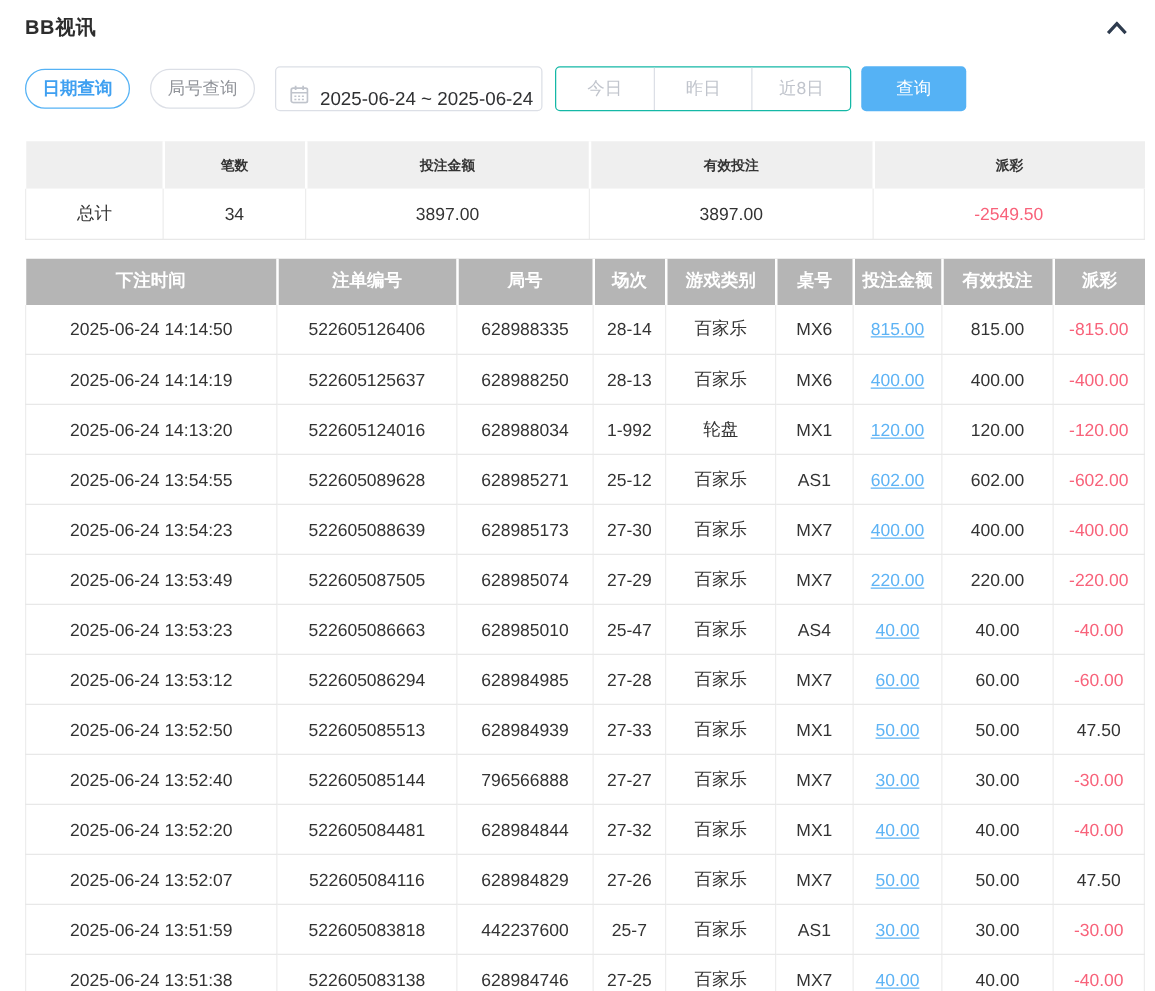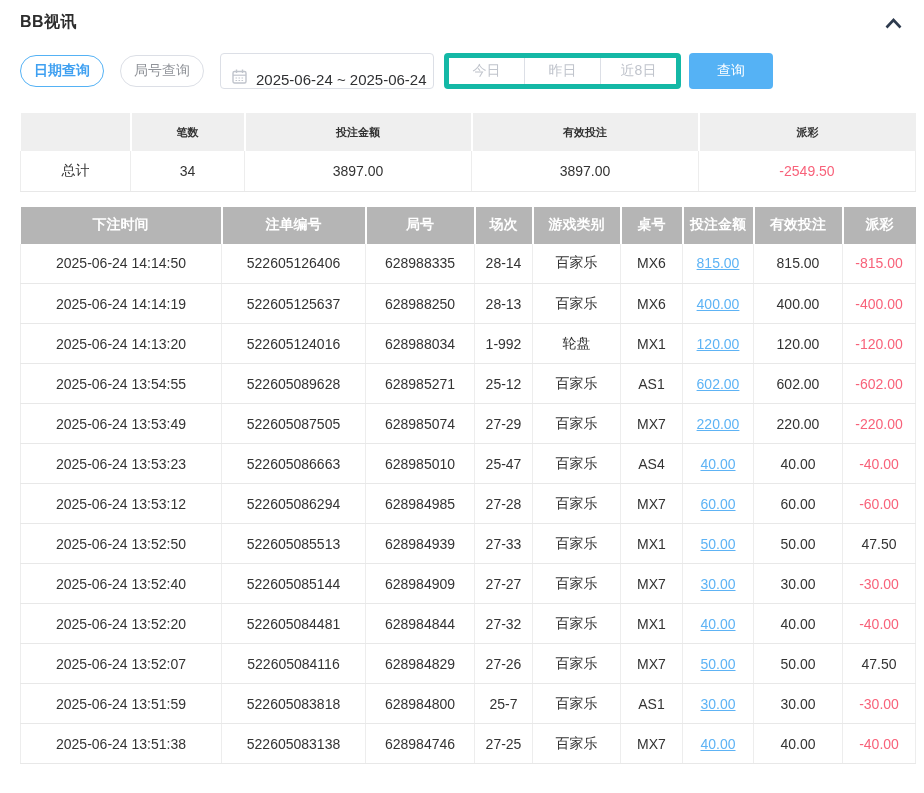--- a/index.html
+++ b/index.html
@@ -34,21 +34,21 @@
   .pill.inactive { border: 1px solid #dcdfe6; color: #909399; margin-left: 16px; }
   .date-input {
     margin-left: 16px; width: 214px; height: 36px;
     border: 1px solid #dcdfe6; border-radius: 4px;
     display: flex; align-items: flex-end; padding-left: 11px; gap: 9px;
     background: #fff; cursor: pointer;
   }
   .date-text { font-size: 15px; color: #303133; white-space: nowrap; }
   .segmented {
     margin-left: 10px; height: 36px; width: 237px;
-    border: 5px solid #14b8a6; border-radius: 4px;
+    border: 1px solid #14b8a6; border-radius: 4px;
     display: flex; overflow: hidden; background: #fff;
   }
   .segmented .seg {
     flex: 1; display: flex; align-items: center; justify-content: center;
     font-size: 14px; color: #c0c4cc; cursor: pointer;
   }
   .segmented .seg + .seg { border-left: 1px solid #dcdfe6; }
   .search-btn {
     margin-left: 8px; width: 84px; height: 36px;
     background: var(--accent); color: #fff; border: none; border-radius: 4px;
@@ -223,20 +223,31 @@
           <td>522605089628</td>
           <td>628985271</td>
           <td>25-12</td>
           <td>百家乐</td>
           <td>AS1</td>
           <td><a class="amt-link">602.00</a></td>
           <td>602.00</td>
           <td class="neg">-602.00</td>
         </tr>
         <tr>
+          <td>2025-06-24 13:54:23</td>
+          <td>522605088639</td>
+          <td>628985173</td>
+          <td>27-30</td>
+          <td>百家乐</td>
+          <td>MX7</td>
+          <td><a class="amt-link">400.00</a></td>
+          <td>400.00</td>
+          <td class="neg">-400.00</td>
+        </tr>
+        <tr>
           <td>2025-06-24 13:53:49</td>
           <td>522605087505</td>
           <td>628985074</td>
           <td>27-29</td>
           <td>百家乐</td>
           <td>MX7</td>
           <td><a class="amt-link">220.00</a></td>
           <td>220.00</td>
           <td class="neg">-220.00</td>
         </tr>
@@ -269,21 +280,21 @@
           <td>27-33</td>
           <td>百家乐</td>
           <td>MX1</td>
           <td><a class="amt-link">50.00</a></td>
           <td>50.00</td>
           <td class="pos">47.50</td>
         </tr>
         <tr>
           <td>2025-06-24 13:52:40</td>
           <td>522605085144</td>
-          <td>628984909</td>
+          <td>796566888</td>
           <td>27-27</td>
           <td>百家乐</td>
           <td>MX7</td>
           <td><a class="amt-link">30.00</a></td>
           <td>30.00</td>
           <td class="neg">-30.00</td>
         </tr>
         <tr>
           <td>2025-06-24 13:52:20</td>
           <td>522605084481</td>
@@ -302,21 +313,21 @@
           <td>27-26</td>
           <td>百家乐</td>
           <td>MX7</td>
           <td><a class="amt-link">50.00</a></td>
           <td>50.00</td>
           <td class="pos">47.50</td>
         </tr>
         <tr>
           <td>2025-06-24 13:51:59</td>
           <td>522605083818</td>
-          <td>628984800</td>
+          <td>442237600</td>
           <td>25-7</td>
           <td>百家乐</td>
           <td>AS1</td>
           <td><a class="amt-link">30.00</a></td>
           <td>30.00</td>
           <td class="neg">-30.00</td>
         </tr>
         <tr>
           <td>2025-06-24 13:51:38</td>
           <td>522605083138</td>

